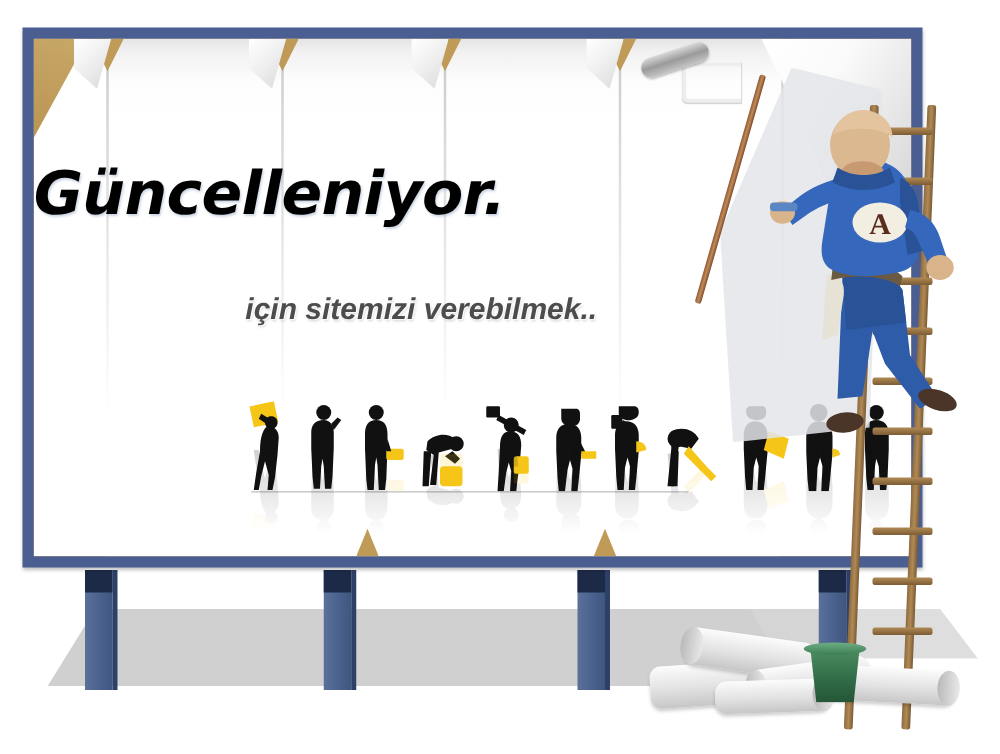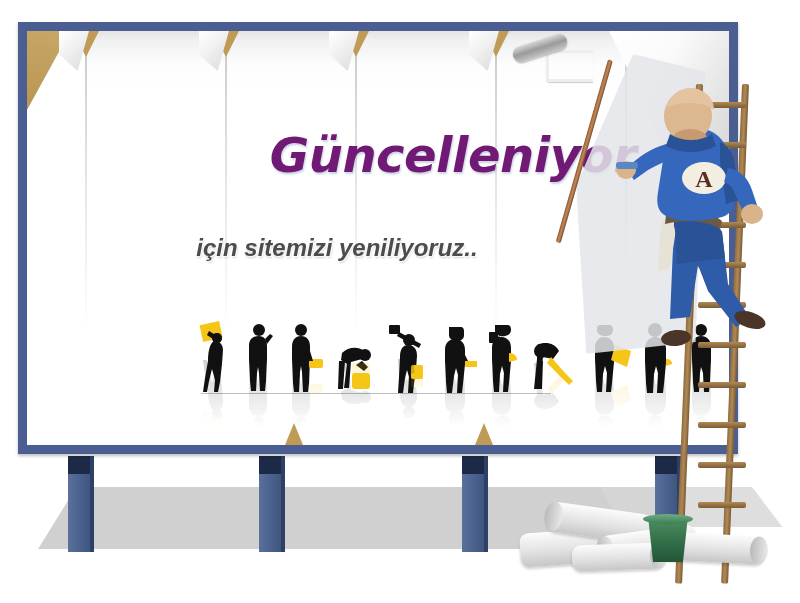--- a/index.html
+++ b/index.html
@@ -81,24 +81,24 @@
     clip-path:polygon(0% 0%, 62% 0%, 0% 86%);
   }
   .bottom-tear{
     position:absolute;bottom:0;width:18px;height:22px;
     background:#c09a57;
     clip-path:polygon(50% 0%, 0% 100%, 100% 100%);
   }
 
   
   .headline{
-    position:absolute;left:0;top:96px;width:620px;text-align:right;
+    position:absolute;left:0;top:96px;width:620px;text-align:left;
     font-family:"DejaVu Sans", sans-serif;
     font-style:italic;font-weight:bold;font-size:48px;letter-spacing:-.5px;
-    color:#701a75;
+    color:#000000;
     text-shadow:1px 2px 2px rgba(140,160,190,.45);
     white-space:nowrap;
   }
   .subtitle{
     position:absolute;left:0;top:195px;width:620px;text-align:center;
     font-family:"Liberation Sans", sans-serif;
     font-style:italic;font-weight:bold;font-size:24px;line-height:44px;
     color:#4c4c4c;
     text-shadow:1px 1px 1px rgba(255,255,255,.95), 1px 2px 2px rgba(170,170,170,.55);
   }
@@ -213,21 +213,21 @@
       <div class="curl" style="left:442px;"></div>
 
       <div class="bigcurl-right"></div>
 
       <div class="bottom-tear" style="left:258px;"></div>
       <div class="bottom-tear" style="left:448px;"></div>
 
       <div class="headline">Güncelleniyor.</div>
 
       <div class="subtitle">
-        <span class="l2">için sitemizi yeniliyoruz..</span>
+        <span class="l2">için sitemizi verebilmek..</span>
       </div>
 
       <div class="workers">
         <div class="ground-line"></div>
 
         <div class="wk" style="left:10px;">
           <svg width="38" height="72" viewBox="0 0 38 72">
             <rect x="4" y="2" width="20" height="17" fill="#f5c518" transform="rotate(-12 14 10)"></rect>
             <path d="M20 12c3 0 5 2 5 5s-2 5-5 5-5-2-5-5 2-5 5-5z" fill="#111"></path>
             <path d="M18 20c5 0 8 4 8 9l-1 14-2 18-2 10h-4l1-12-3-11-3 12-2 11h-4l2-14 3-17c0-12 3-20 7-20z" fill="#111"></path>

